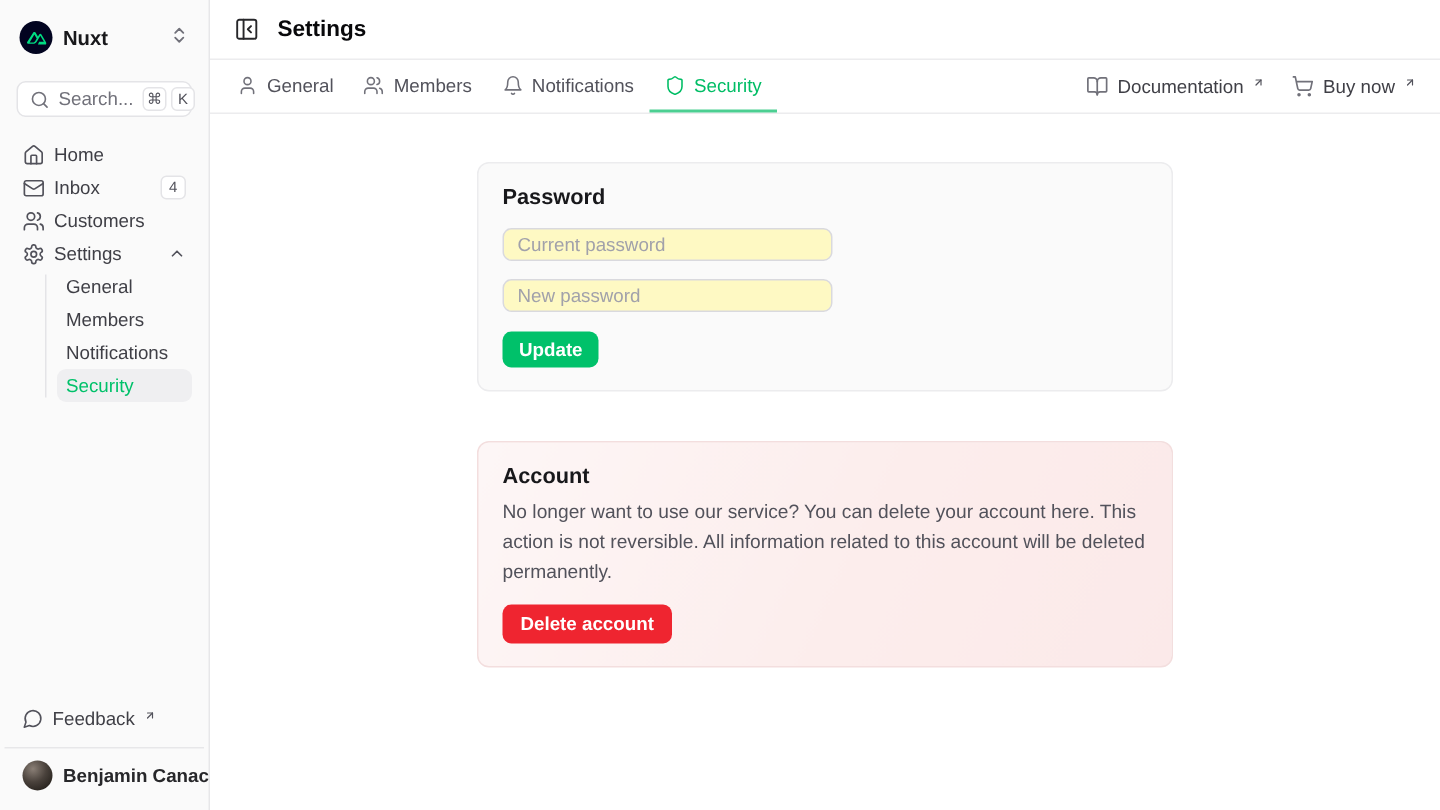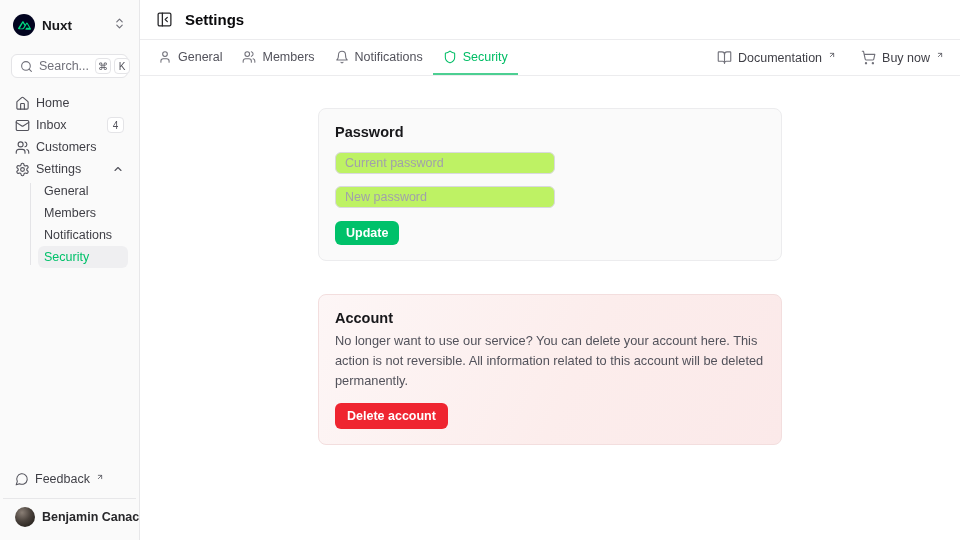--- a/index.html
+++ b/index.html
@@ -51,31 +51,31 @@
   .header { height:40px; border-bottom:1px solid #ececee; display:flex; align-items:center; gap:12px; padding:0 16px; }
   .panel-toggle { color:#27272a; cursor:pointer; display:flex; }
   .panel-toggle svg { width:17px; height:17px; }
   .page-title { font-size:15px; font-weight:700; color:#09090b; }
 
   .tabbar { height:36px; border-bottom:1px solid #ececee; display:flex; align-items:stretch; padding:0 16px 0 8px; }
   .tab { display:flex; align-items:center; gap:6px; padding:0 10px; color:#52525b; font-size:12.5px; border-bottom:2px solid transparent; cursor:pointer; }
   .tab svg { width:14px; height:14px; color:#71717a; }
   .tab.active { color:#00bd65; border-bottom-color:#4ccf92; }
   .tab.active svg { color:#00bd65; }
-  .tab-actions { margin-left:auto; display:flex; align-items:center; gap:25px;justify-content:space-between; }
+  .tab-actions { margin-left:auto; display:flex; align-items:center; gap:18px;justify-content:space-between; }
   .action-link { display:flex; align-items:center; gap:6px; color:#3f3f46; font-size:12.5px; cursor:pointer; }
   .action-link svg.main-ic { width:15px; height:15px; color:#71717a; }
 
   .content { flex:1; overflow:auto; background:#fff; }
   .card { width:464px; margin:32px auto 0; border-radius:8px; padding:15px 16px; }
   .card-password { background:#fafafa; border:1px solid #ececee; }
   .card-account { background:linear-gradient(115deg, #fdf6f6 0%, #fcEDec 55%, #fbe9e9 100%); border:1px solid #f3dede; margin-top:33px; }
   .card-title { font-size:14.5px; font-weight:700; color:#18181b; }
   .card-desc { margin-top:5px; font-size:12.8px; line-height:1.55; color:#52525b; }
-  .pw-input { display:block; width:220px; height:22px; margin-top:12px; border:1px solid #d9d9de; border-radius:6px; background:#bef264; padding:0 9px; font-family:"Liberation Sans", sans-serif; font-size:12.5px; color:#18181b; outline:none; }
+  .pw-input { display:block; width:220px; height:22px; margin-top:12px; border:1px solid #d9d9de; border-radius:6px; background:#fef9c3; padding:0 9px; font-family:"Liberation Sans", sans-serif; font-size:12.5px; color:#18181b; outline:none; }
   .pw-input::placeholder { color:#a1a1aa; }
   .btn { display:inline-flex; align-items:center; border:none; border-radius:6px; font-family:"Liberation Sans", sans-serif; font-size:12.5px; font-weight:600; color:#fff; padding:5px 11px; cursor:pointer; }
   .btn-update { background:#00c16a; margin-top:13px; }
   .btn-delete { background:#ef2530; margin-top:13px; padding:6px 12px; }
 </style>
 </head>
 <body>
 
 <div class="app">
 

